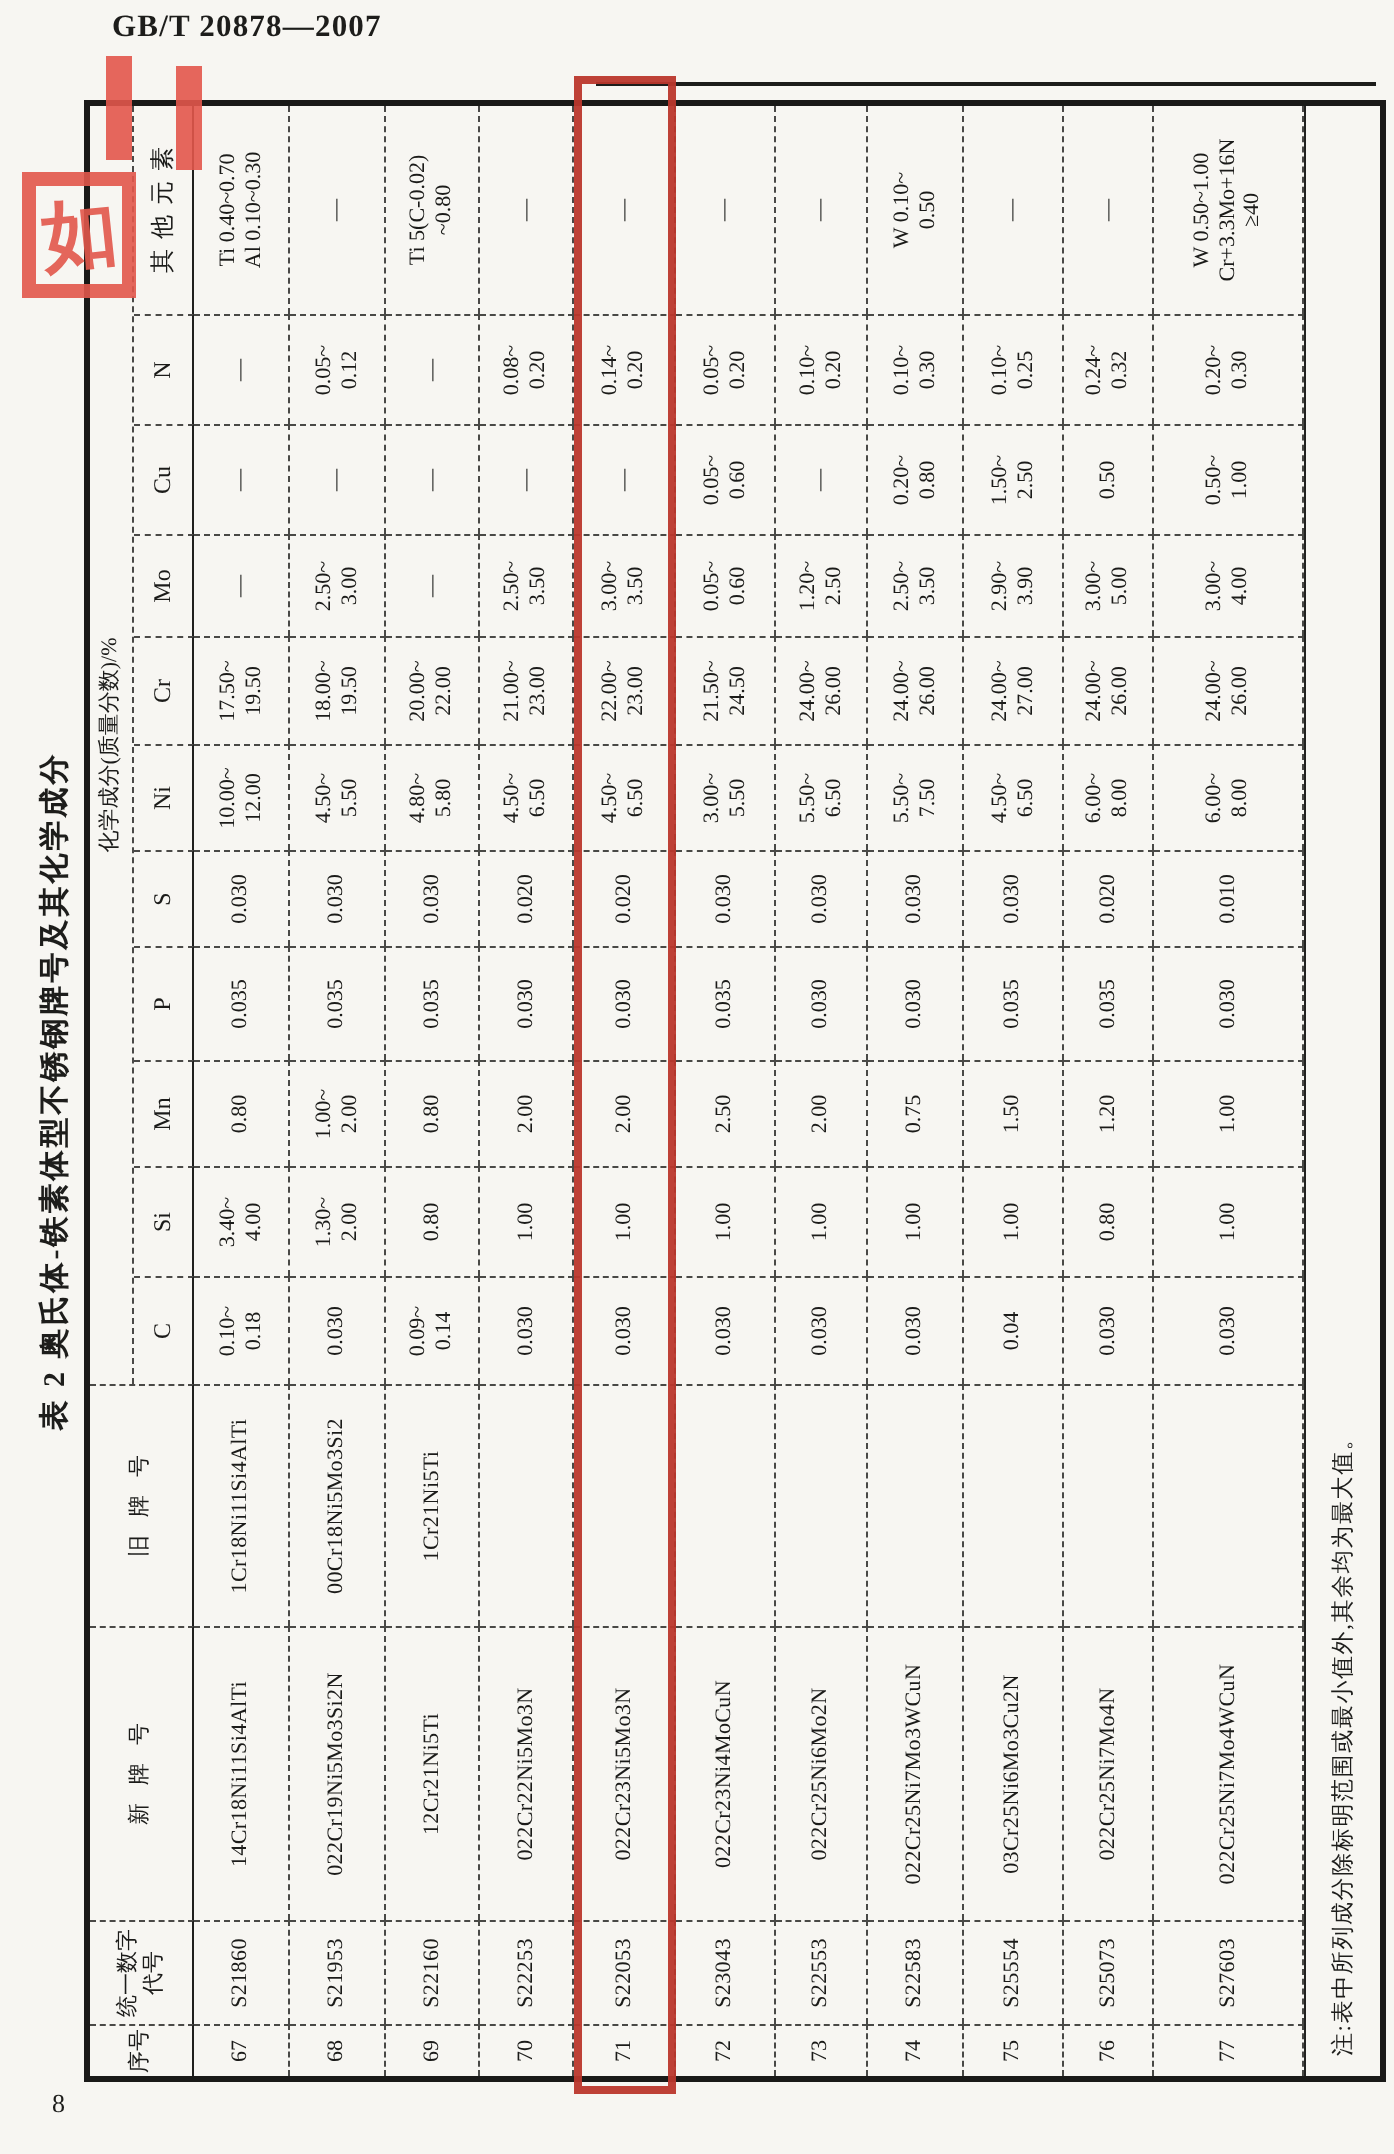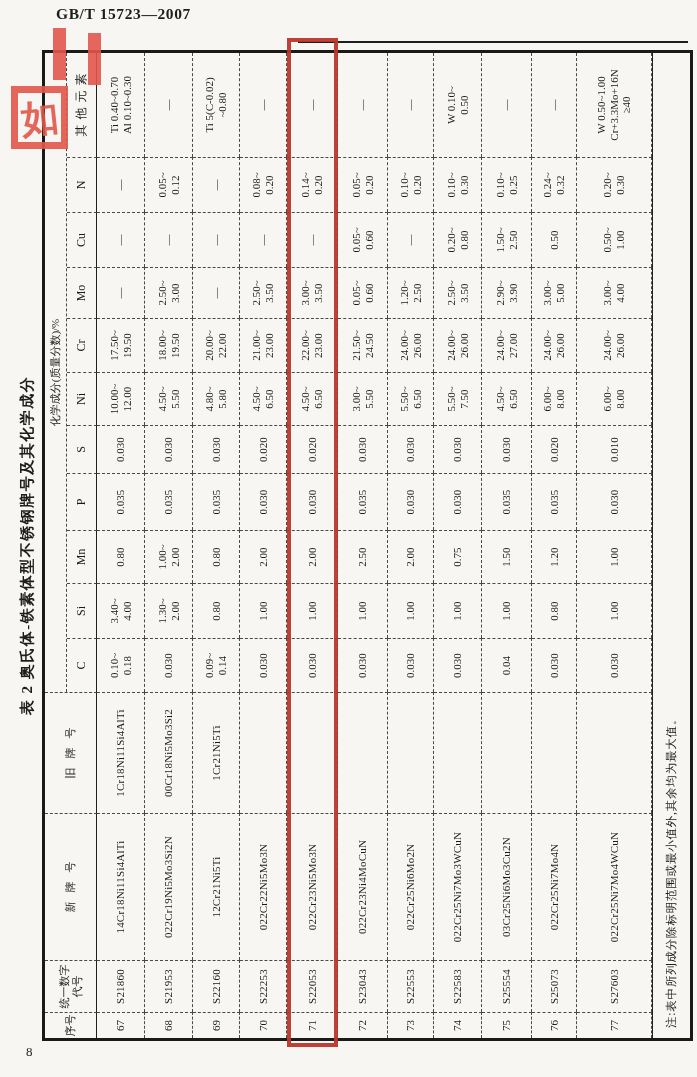--- a/index.html
+++ b/index.html
@@ -44,21 +44,21 @@
   .wm-seal{position:absolute;left:11px;top:86px;width:57px;height:63px;border:7px solid #e2574b;
            box-sizing:border-box;display:flex;align-items:center;justify-content:center;
            opacity:.9;z-index:7;}
   .wm-glyph{font-size:38px;font-weight:bold;color:#e2574b;transform:rotate(-6deg);line-height:1;}
 </style>
 </head>
 <body>
 
 <div id="page">
 
-  <div class="std-code">GB/T 15723—2007</div>
+  <div class="std-code">GB/T 20878—2007</div>
 
   <div class="wm-bar wm-bar1"></div>
   <div class="wm-bar wm-bar2"></div>
   <div class="wm-seal">
     <span class="wm-glyph">如</span>
   </div>
 
   <div class="rot">
     <div class="tborder"></div>
     <div class="tbl-title">表 2  奥氏体-铁素体型不锈钢牌号及其化学成分</div>

